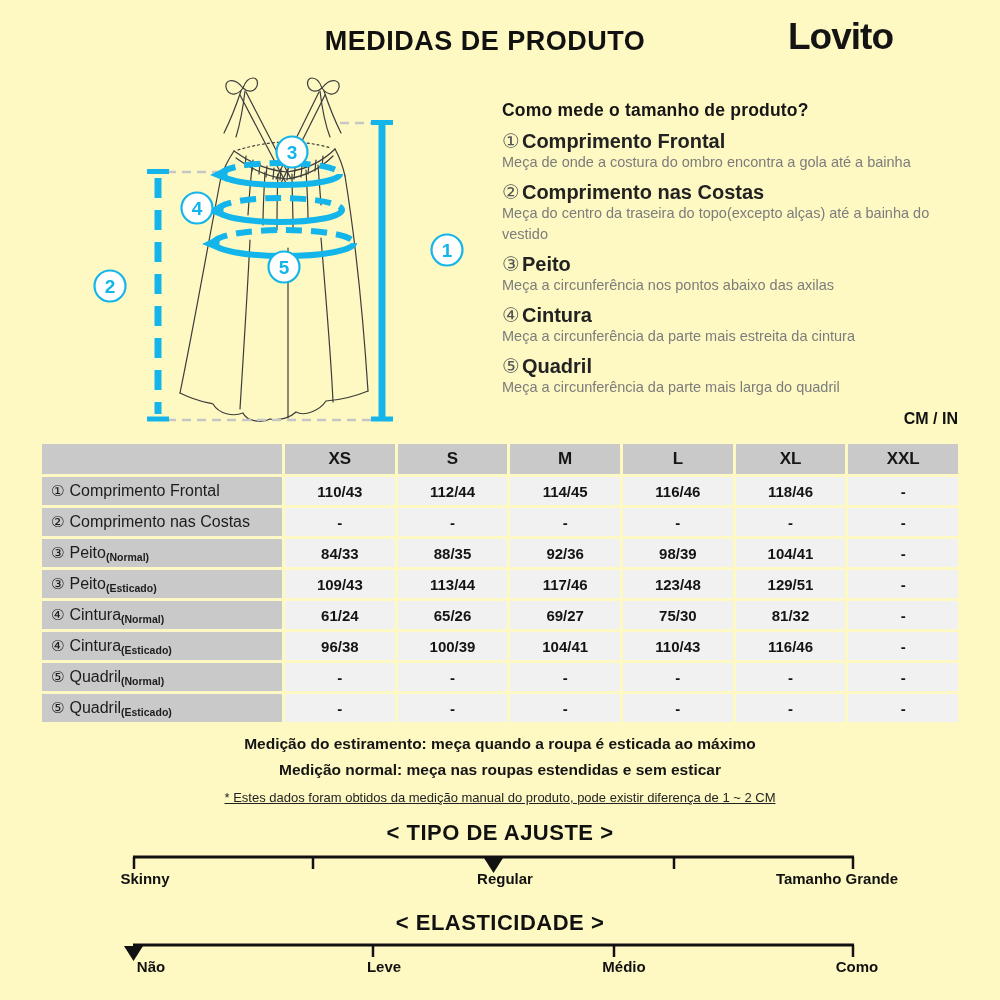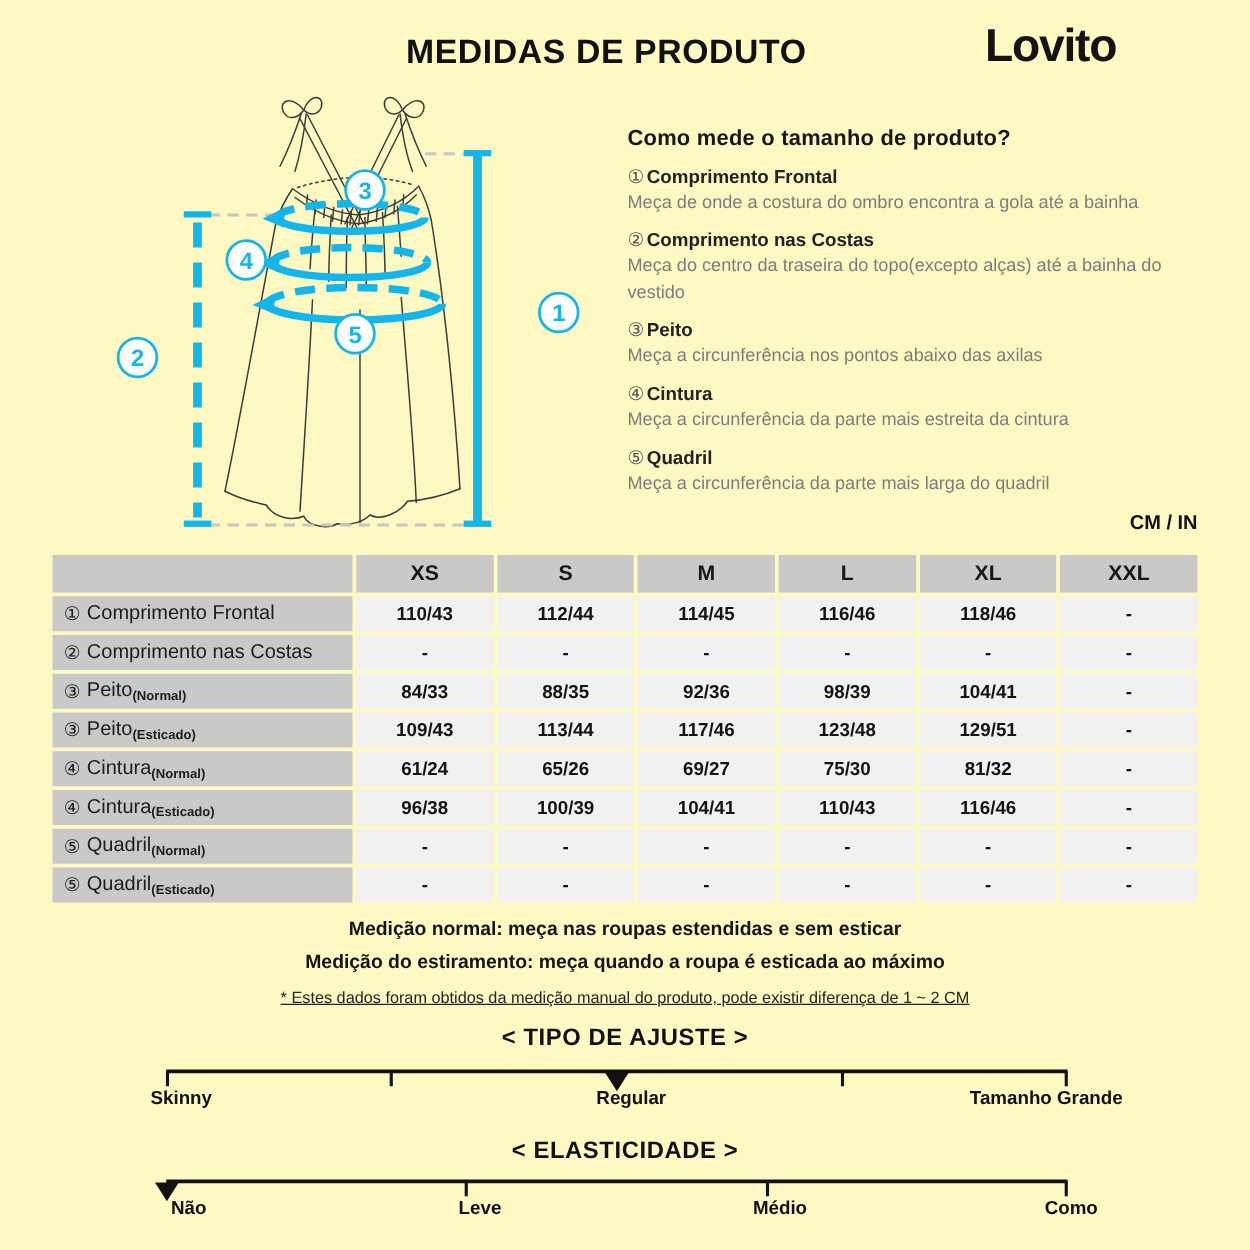--- a/index.html
+++ b/index.html
@@ -8,21 +8,21 @@
   
   .title{position:absolute;left:0;top:26px;width:970px;text-align:center;
          font-size:27px;font-weight:800;letter-spacing:.5px;color:#111;}
   .brand{position:absolute;left:788px;top:16px;font-size:37px;font-weight:800;
          letter-spacing:-1px;color:#141414;}
   
   svg.diagram{position:absolute;left:0;top:70px;}
   
   .guide{position:absolute;left:502px;top:100px;width:462px;}
   .guide h2{margin:0 0 10px 0;font-size:17.5px;font-weight:800;color:#161616;letter-spacing:.2px;}
-  .gitem-title{font-size:15px;font-weight:700;color:#222;margin-top:9px;line-height:21px;}
+  .gitem-title{font-size:20px;font-weight:700;color:#222;margin-top:9px;line-height:21px;}
   .gitem-title .gnum{font-weight:400;color:#555;margin-right:2px;}
   .gitem-desc{font-size:14.5px;color:#7c7c7c;line-height:21px;}
   .unit{position:absolute;left:42px;top:410px;width:916px;text-align:right;
         font-size:16px;font-weight:700;color:#111;}
   
   #size-table{position:absolute;left:42px;top:444px;width:916px;display:grid;
               grid-template-columns:240px repeat(6,1fr);grid-template-rows:30px;
               grid-auto-rows:28px;gap:3px;}
   #size-table .cell{display:flex;align-items:center;justify-content:center;}
   #size-table .head{background:#c9c9c9;font-size:17px;font-weight:800;color:#161616;}
@@ -32,21 +32,21 @@
   #size-table .label-cell .circ{font-size:15px;margin-right:5px;font-weight:400;}
   #size-table .label-cell .lbl{font-weight:500;}
   #size-table .label-cell .qual{font-size:10.5px;font-weight:700;align-self:flex-end;
               padding-bottom:4px;}
   #size-table .val{background:#f1f1f1;font-size:15px;font-weight:700;color:#141414;}
   
   .notes{position:absolute;left:0;top:731px;width:1000px;text-align:center;}
   .note-line{font-size:15.5px;font-weight:700;color:#151515;line-height:26px;}
   .note-disclaimer{font-size:13px;font-weight:500;color:#232323;margin-top:7px;text-decoration:underline;}
   
-  .scale-title{position:absolute;width:1000px;text-align:center;font-size:19px;
+  .scale-title{position:absolute;width:1000px;text-align:center;font-size:22px;
                font-weight:800;color:#111;letter-spacing:.5px;}
   .scale-svg{position:absolute;left:0;}
   .scale-label{position:absolute;transform:translateX(-50%);font-size:15px;
                font-weight:700;color:#111;white-space:nowrap;margin-left:12px;}
 </style>
 </head>
 <body>
 
 <div class="page">
 
@@ -257,22 +257,22 @@
       </div>
       <div class="cell val">-</div>
       <div class="cell val">-</div>
       <div class="cell val">-</div>
       <div class="cell val">-</div>
       <div class="cell val">-</div>
       <div class="cell val">-</div>
     </div>
 
   <div class="notes">
+    <div class="note-line">Medição do estiramento: meça quando a roupa é esticada ao máximo</div>
     <div class="note-line">Medição normal: meça nas roupas estendidas e sem esticar</div>
-    <div class="note-line">Medição do estiramento: meça quando a roupa é esticada ao máximo</div>
     <div class="note-disclaimer">* Estes dados foram obtidos da medição manual do produto, pode existir diferença de 1 ~ 2 CM</div>
   </div>
 
   <div class="scale-title" style="top:820px;">&lt; TIPO DE AJUSTE &gt;</div>
   <svg class="scale-svg" style="top:845px;" width="1000" height="32">
     <line x1="133" y1="12" x2="854" y2="12" stroke="#111" stroke-width="3"></line>
     <line x1="134" y1="12" x2="134" y2="24" stroke="#111" stroke-width="2.5"></line>
     <line x1="313" y1="12" x2="313" y2="24" stroke="#111" stroke-width="2.5"></line>
     <line x1="674" y1="12" x2="674" y2="24" stroke="#111" stroke-width="2.5"></line>
     <line x1="853" y1="12" x2="853" y2="24" stroke="#111" stroke-width="2.5"></line>

